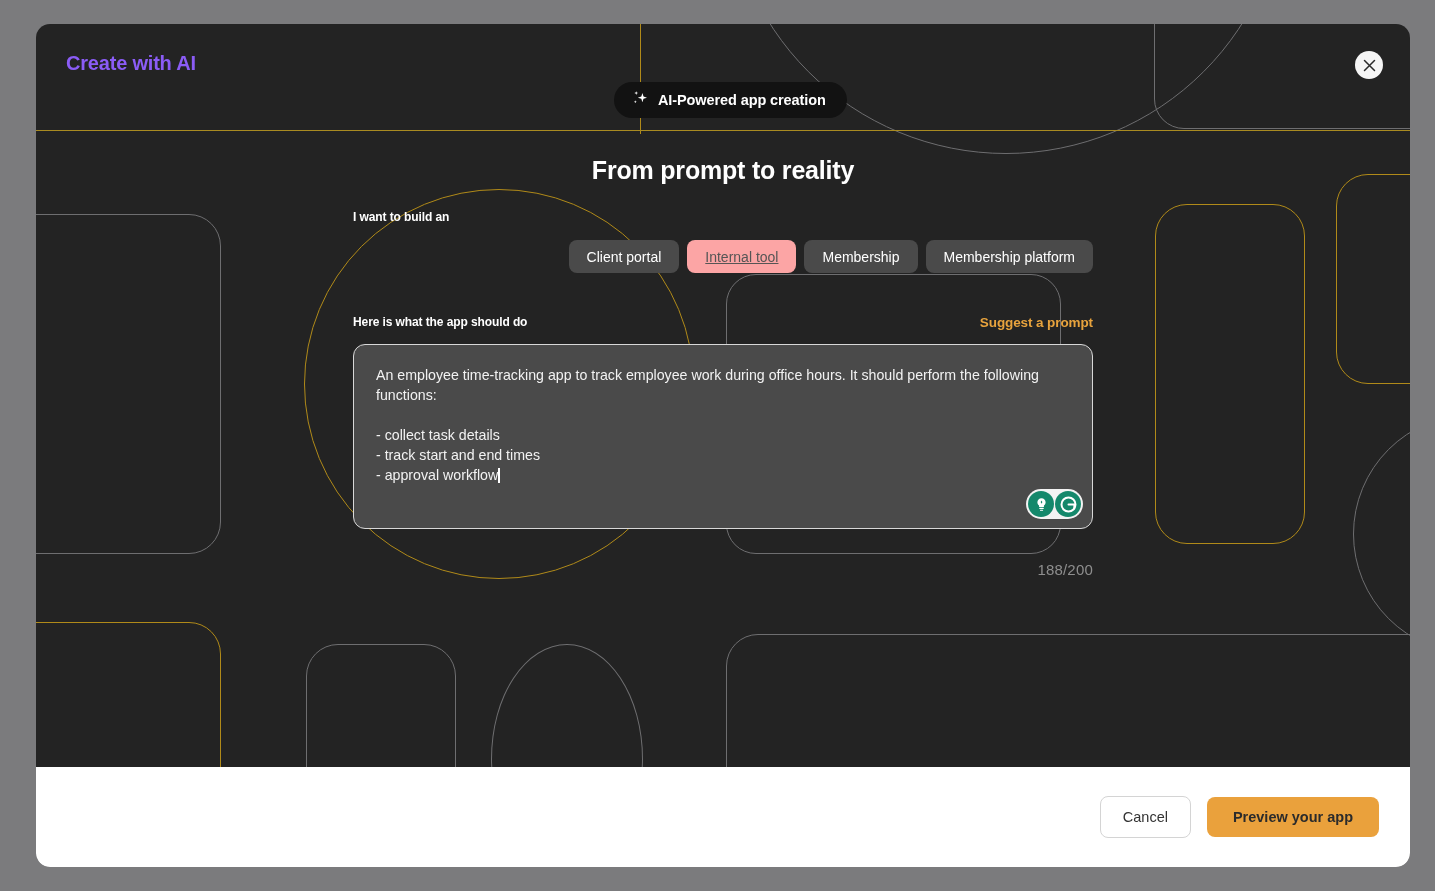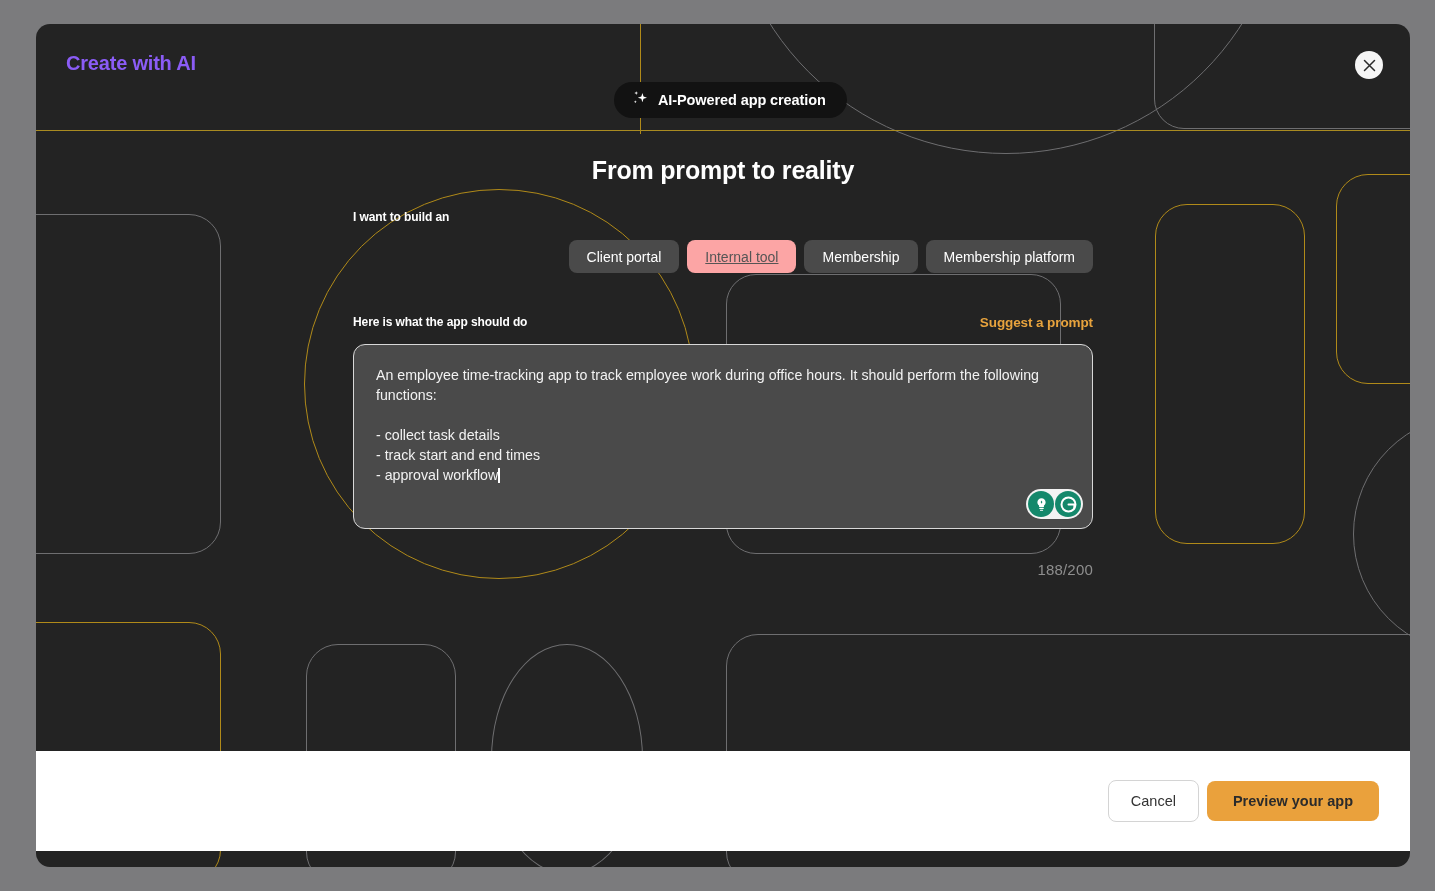--- a/index.html
+++ b/index.html
@@ -227,28 +227,28 @@
     text-align: right;
     font-size: 15px;
     color: #8e8e8e;
     letter-spacing: 0.2px;
   }
 
   
   #footer {
     position: absolute;
     left: 0;
-    bottom: 16px;
+    bottom: 0;
     width: 100%;
     height: 100px;
     background: #ffffff;
     display: flex;
     align-items: center;
     justify-content: flex-end;
-    gap: 8px;
+    gap: 16px;
     padding-right: 31px;
     z-index: 6;
   }
   #cancel-button {
     height: 42px;
     min-width: 88px;
     padding: 0 22px;
     border-radius: 8px;
     border: 1px solid #d4d4d4;
     background: #ffffff;

